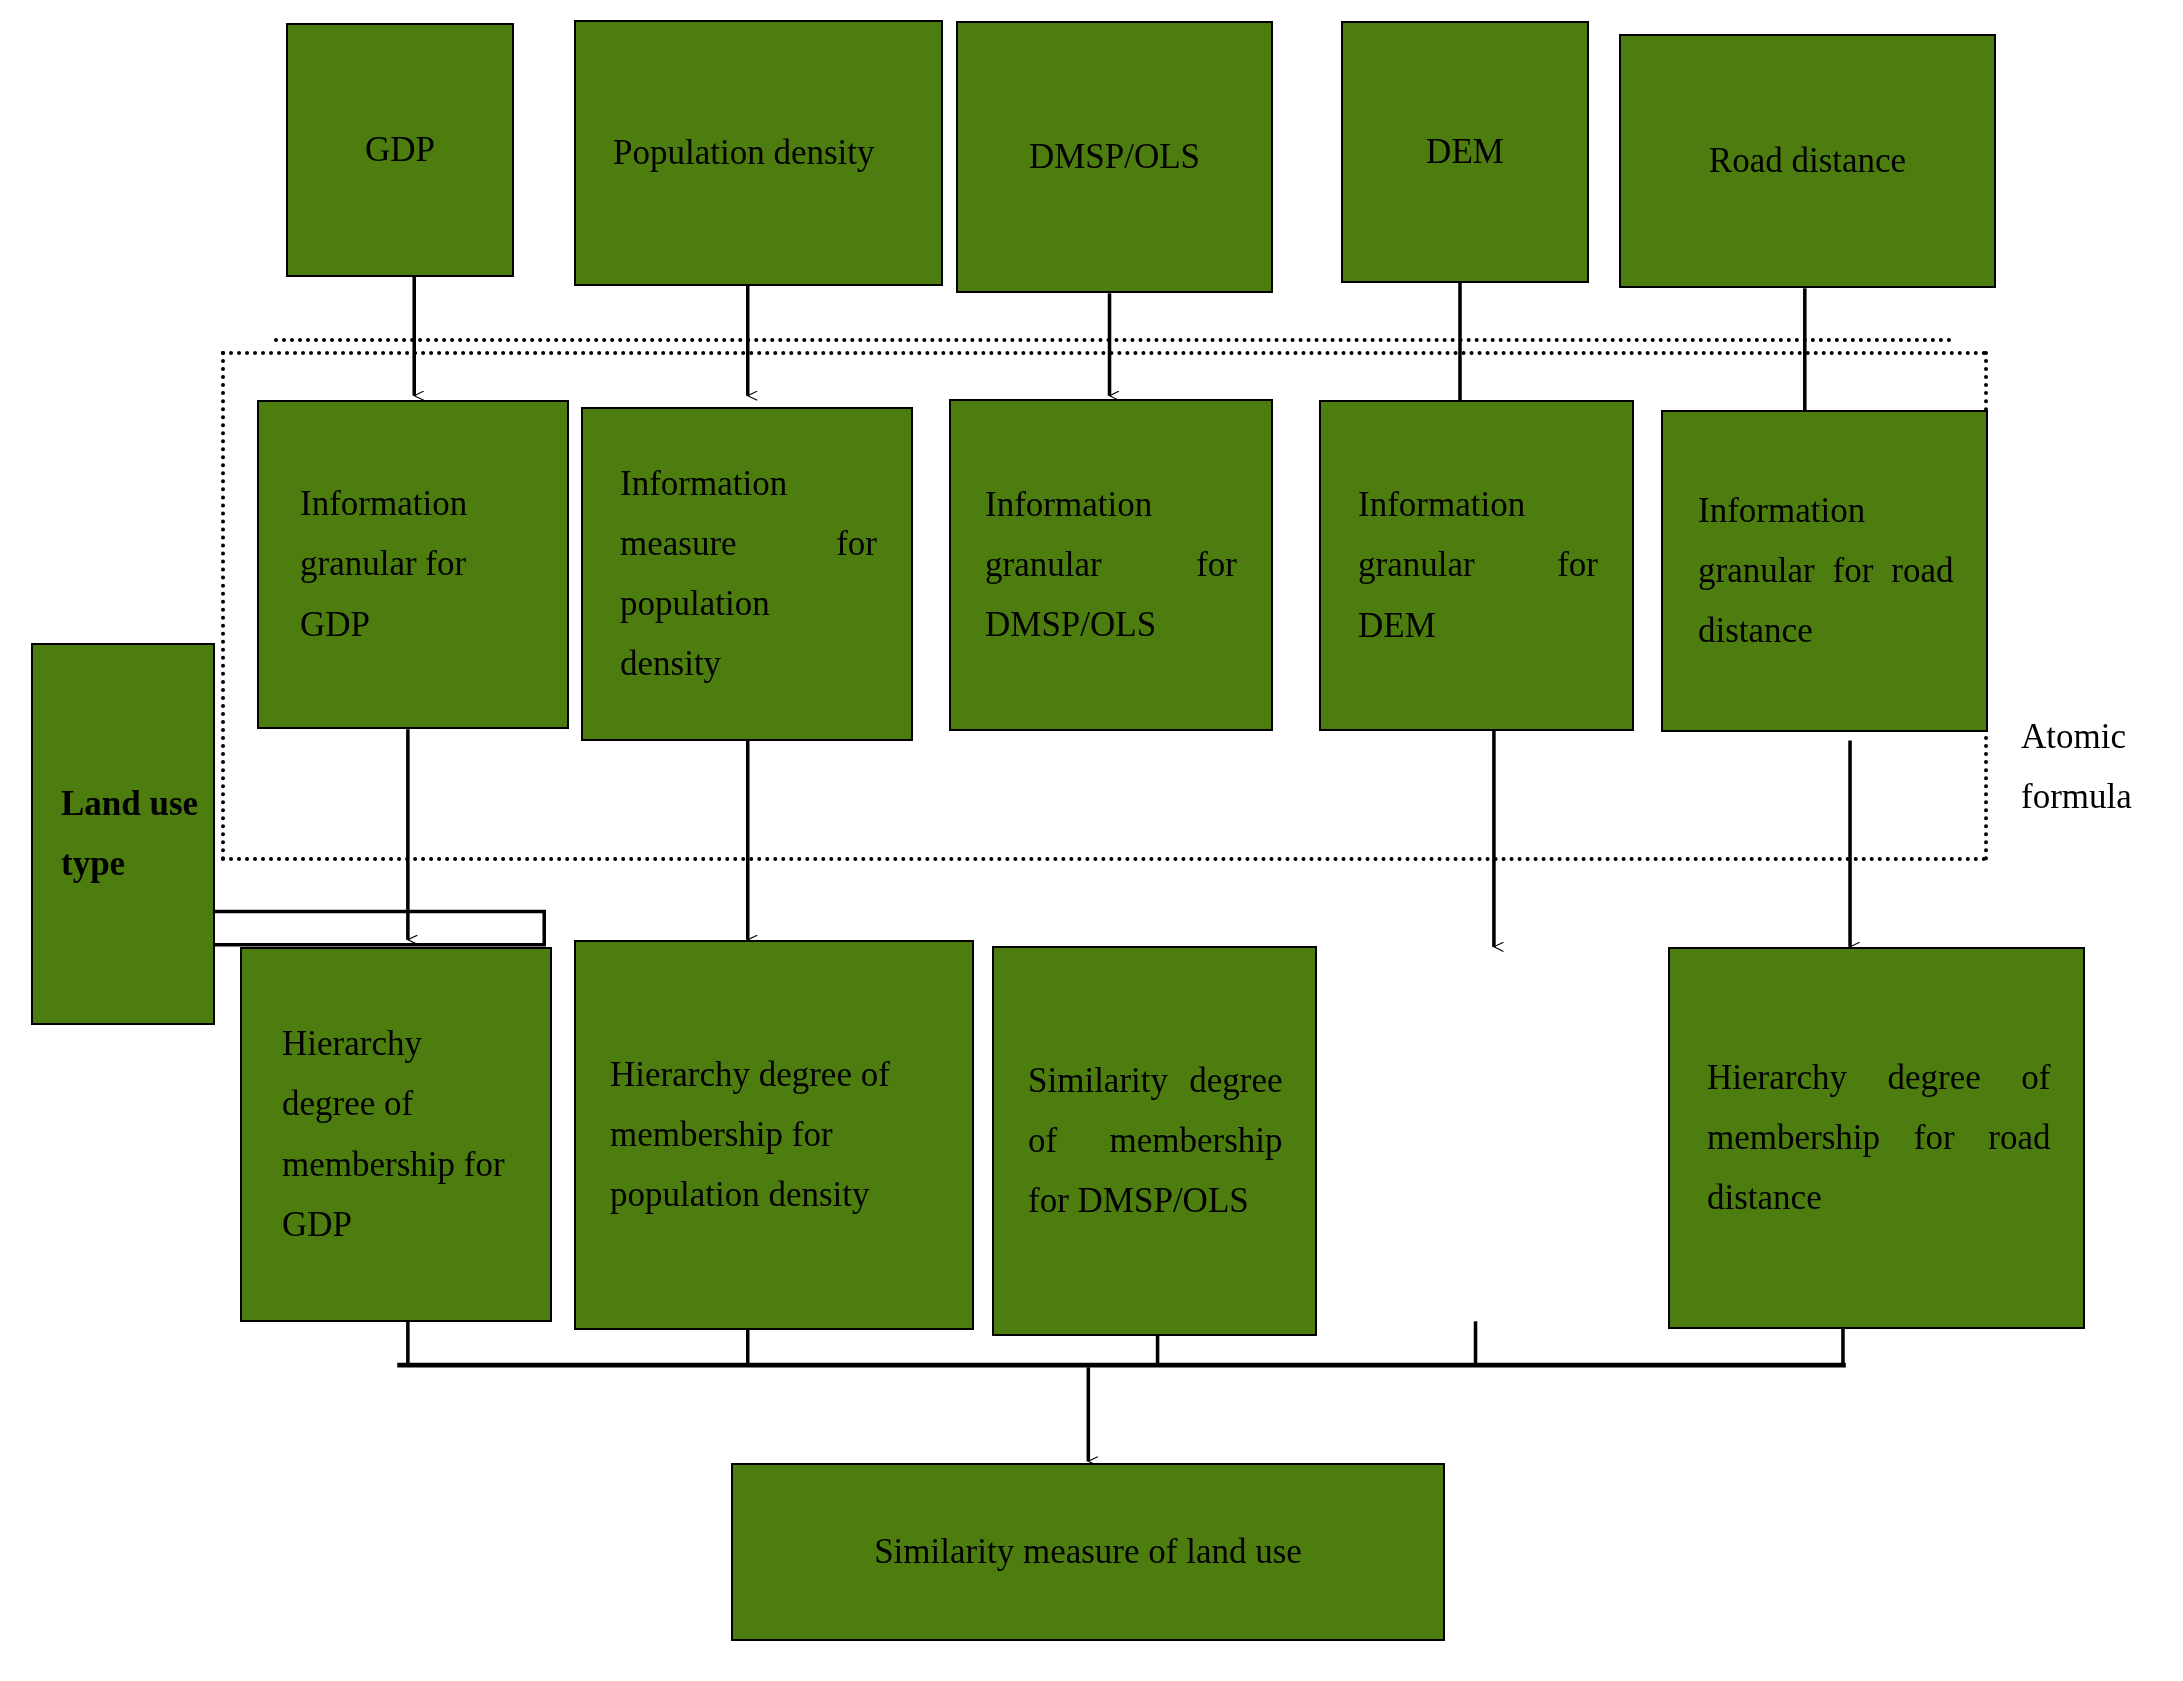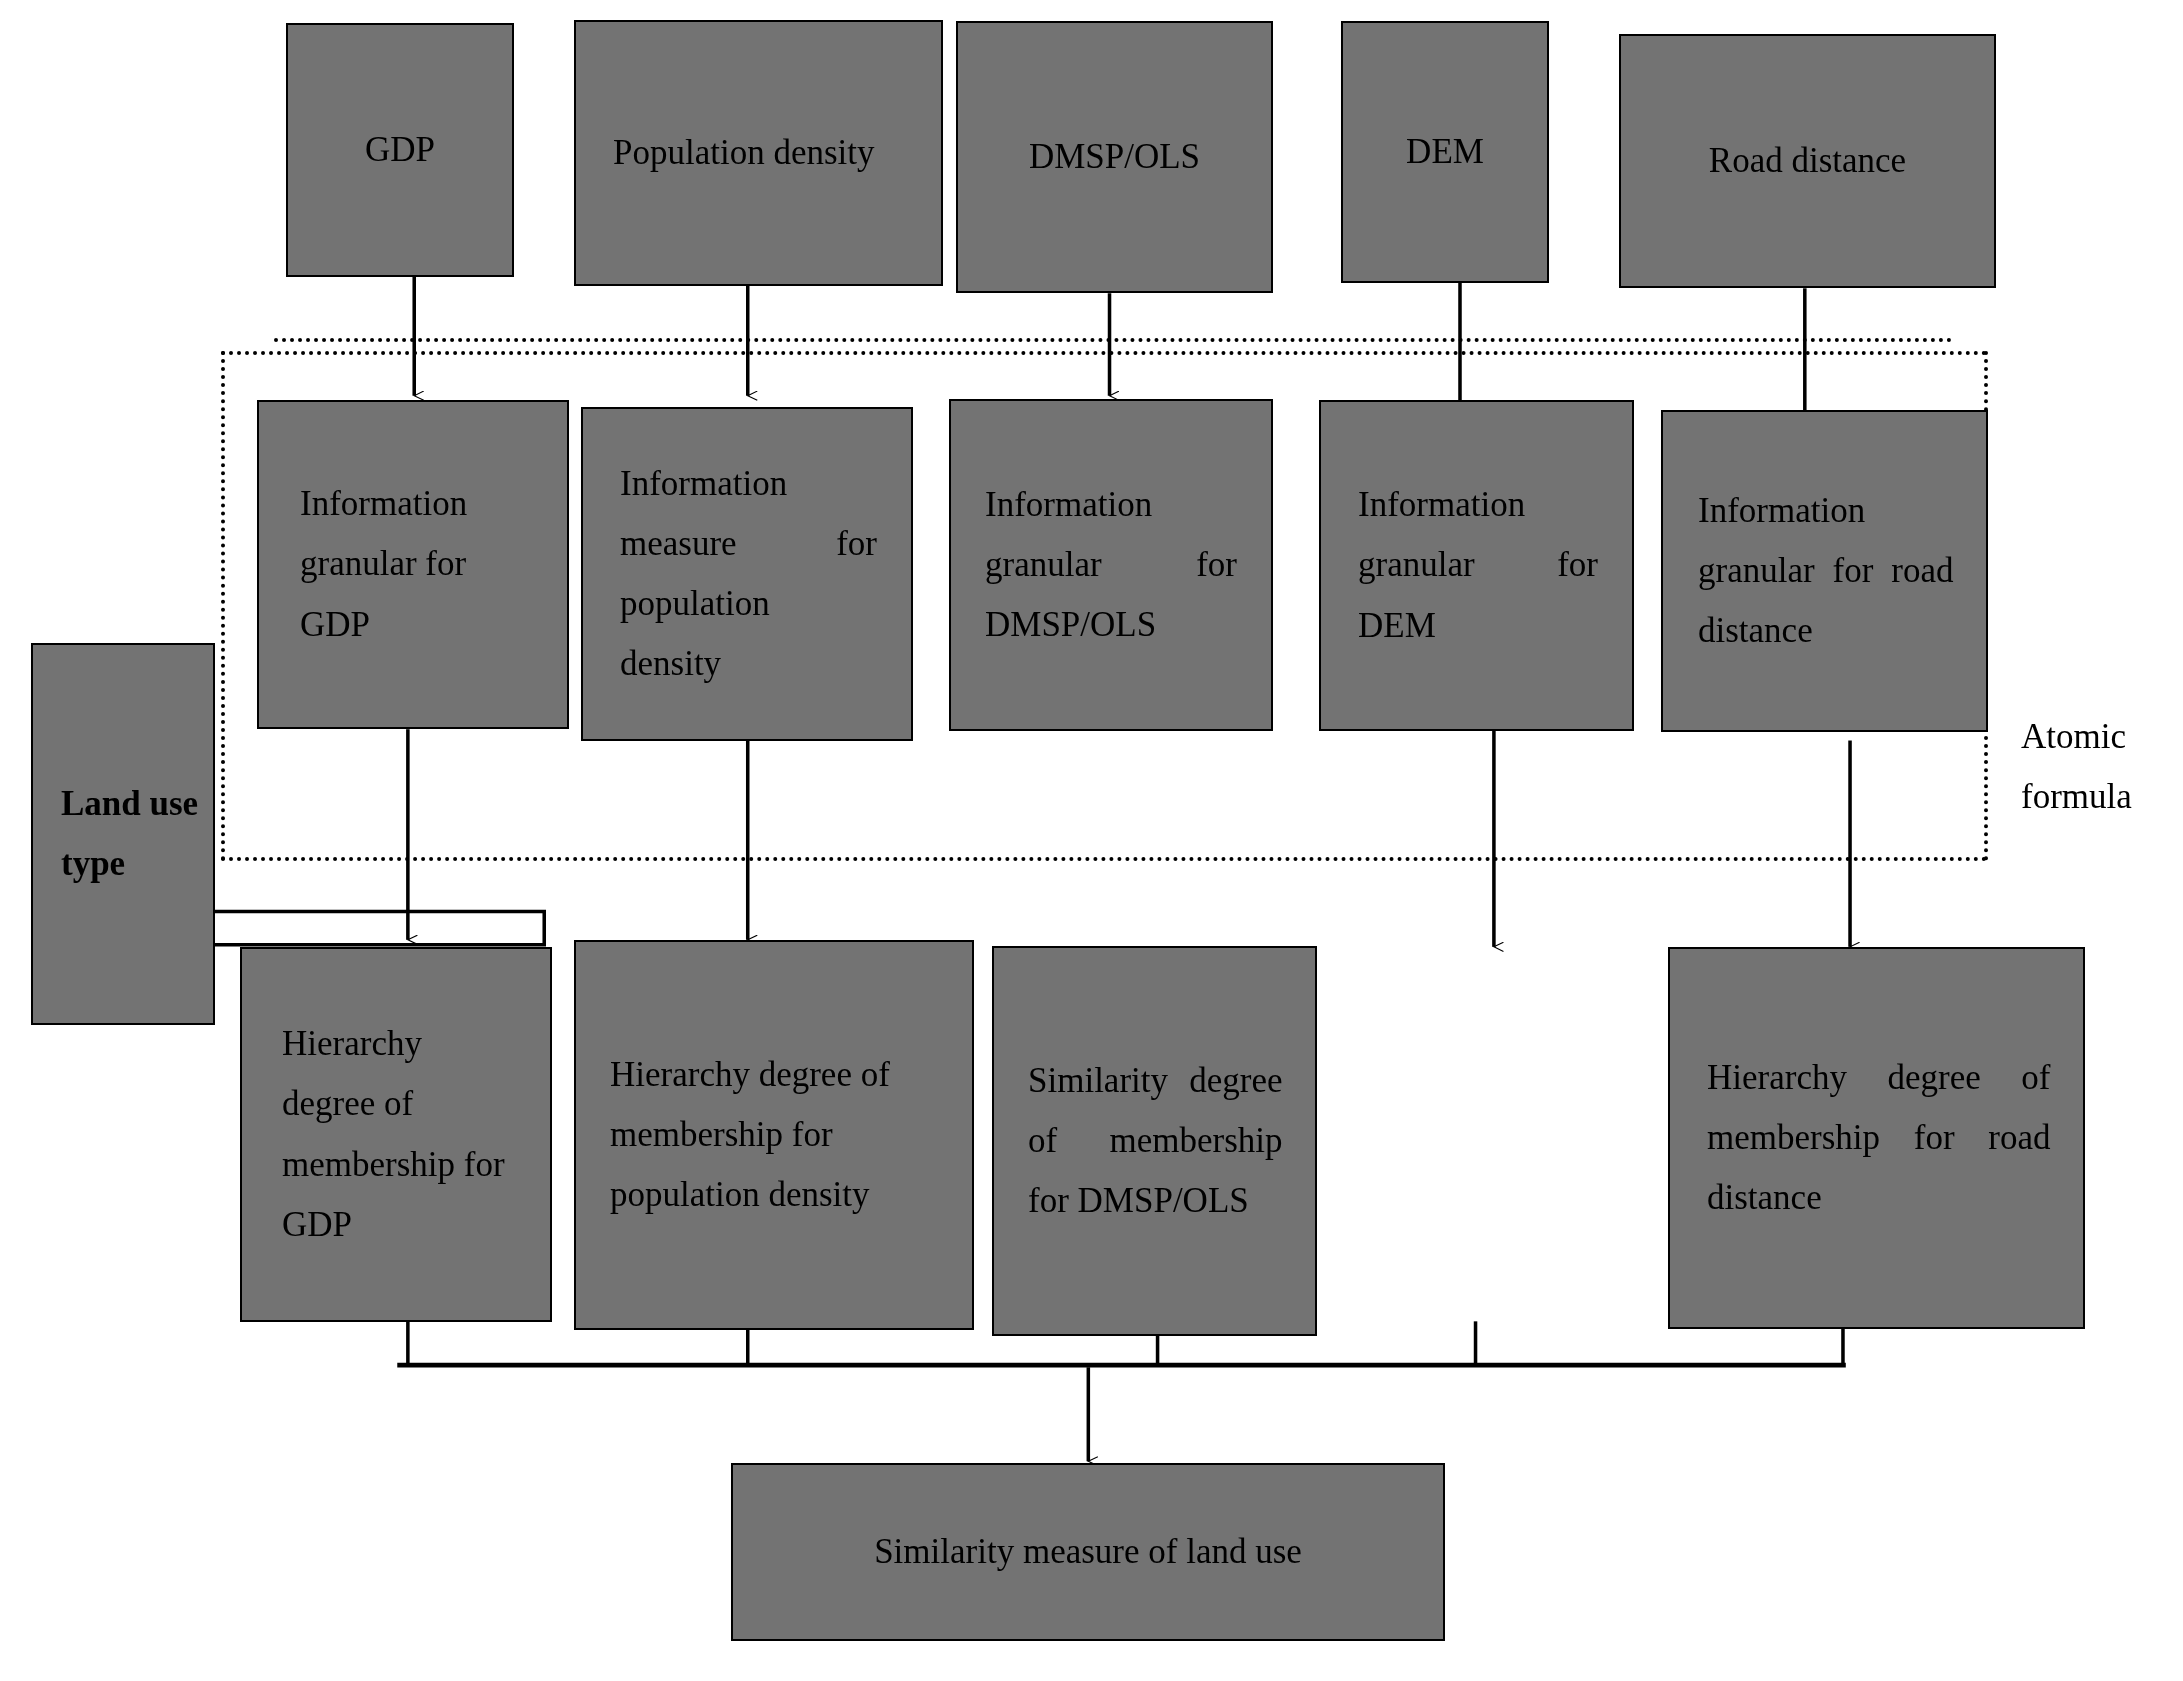--- a/index.html
+++ b/index.html
@@ -15,21 +15,21 @@
     position: relative;
     width: 2183px;
     height: 1681px;
     background: #ffffff;
     overflow: hidden;
   }
   .box {
     position: absolute;
     box-sizing: border-box;
     border: 2.8px solid #000000;
-    background: #737373;
+    background: #4d7c0f;
     display: flex;
     align-items: center;
     justify-content: center;
     text-align: center;
     line-height: 1.72;
     font-size: 35px;
     padding: 4.2px 11.3px;
     z-index: 4;
   }
   .box-inner {
@@ -123,21 +123,21 @@
   </div>
 
   <div class="box leftal" style="left:574px; top:20px; width:369px; height:266px; padding-left:37px;">
     <span class="box-inner">Population density</span>
   </div>
 
   <div class="box" style="left:956px; top:21px; width:317px; height:272px;">
     <span class="box-inner">DMSP/OLS</span>
   </div>
 
-  <div class="box" style="left:1341px; top:21px; width:208px; height:262px;">
+  <div class="box" style="left:1341px; top:21px; width:248px; height:262px;">
     <span class="box-inner">DEM</span>
   </div>
 
   <div class="box" style="left:1619px; top:34px; width:377px; height:254px;">
     <span class="box-inner">Road distance</span>
   </div>
 
   <div class="box leftal" style="left:257px; top:400px; width:312px; height:329px; padding-left:41px; padding-right:41px;">
     <span class="box-inner">Information granular for GDP</span>
   </div>

